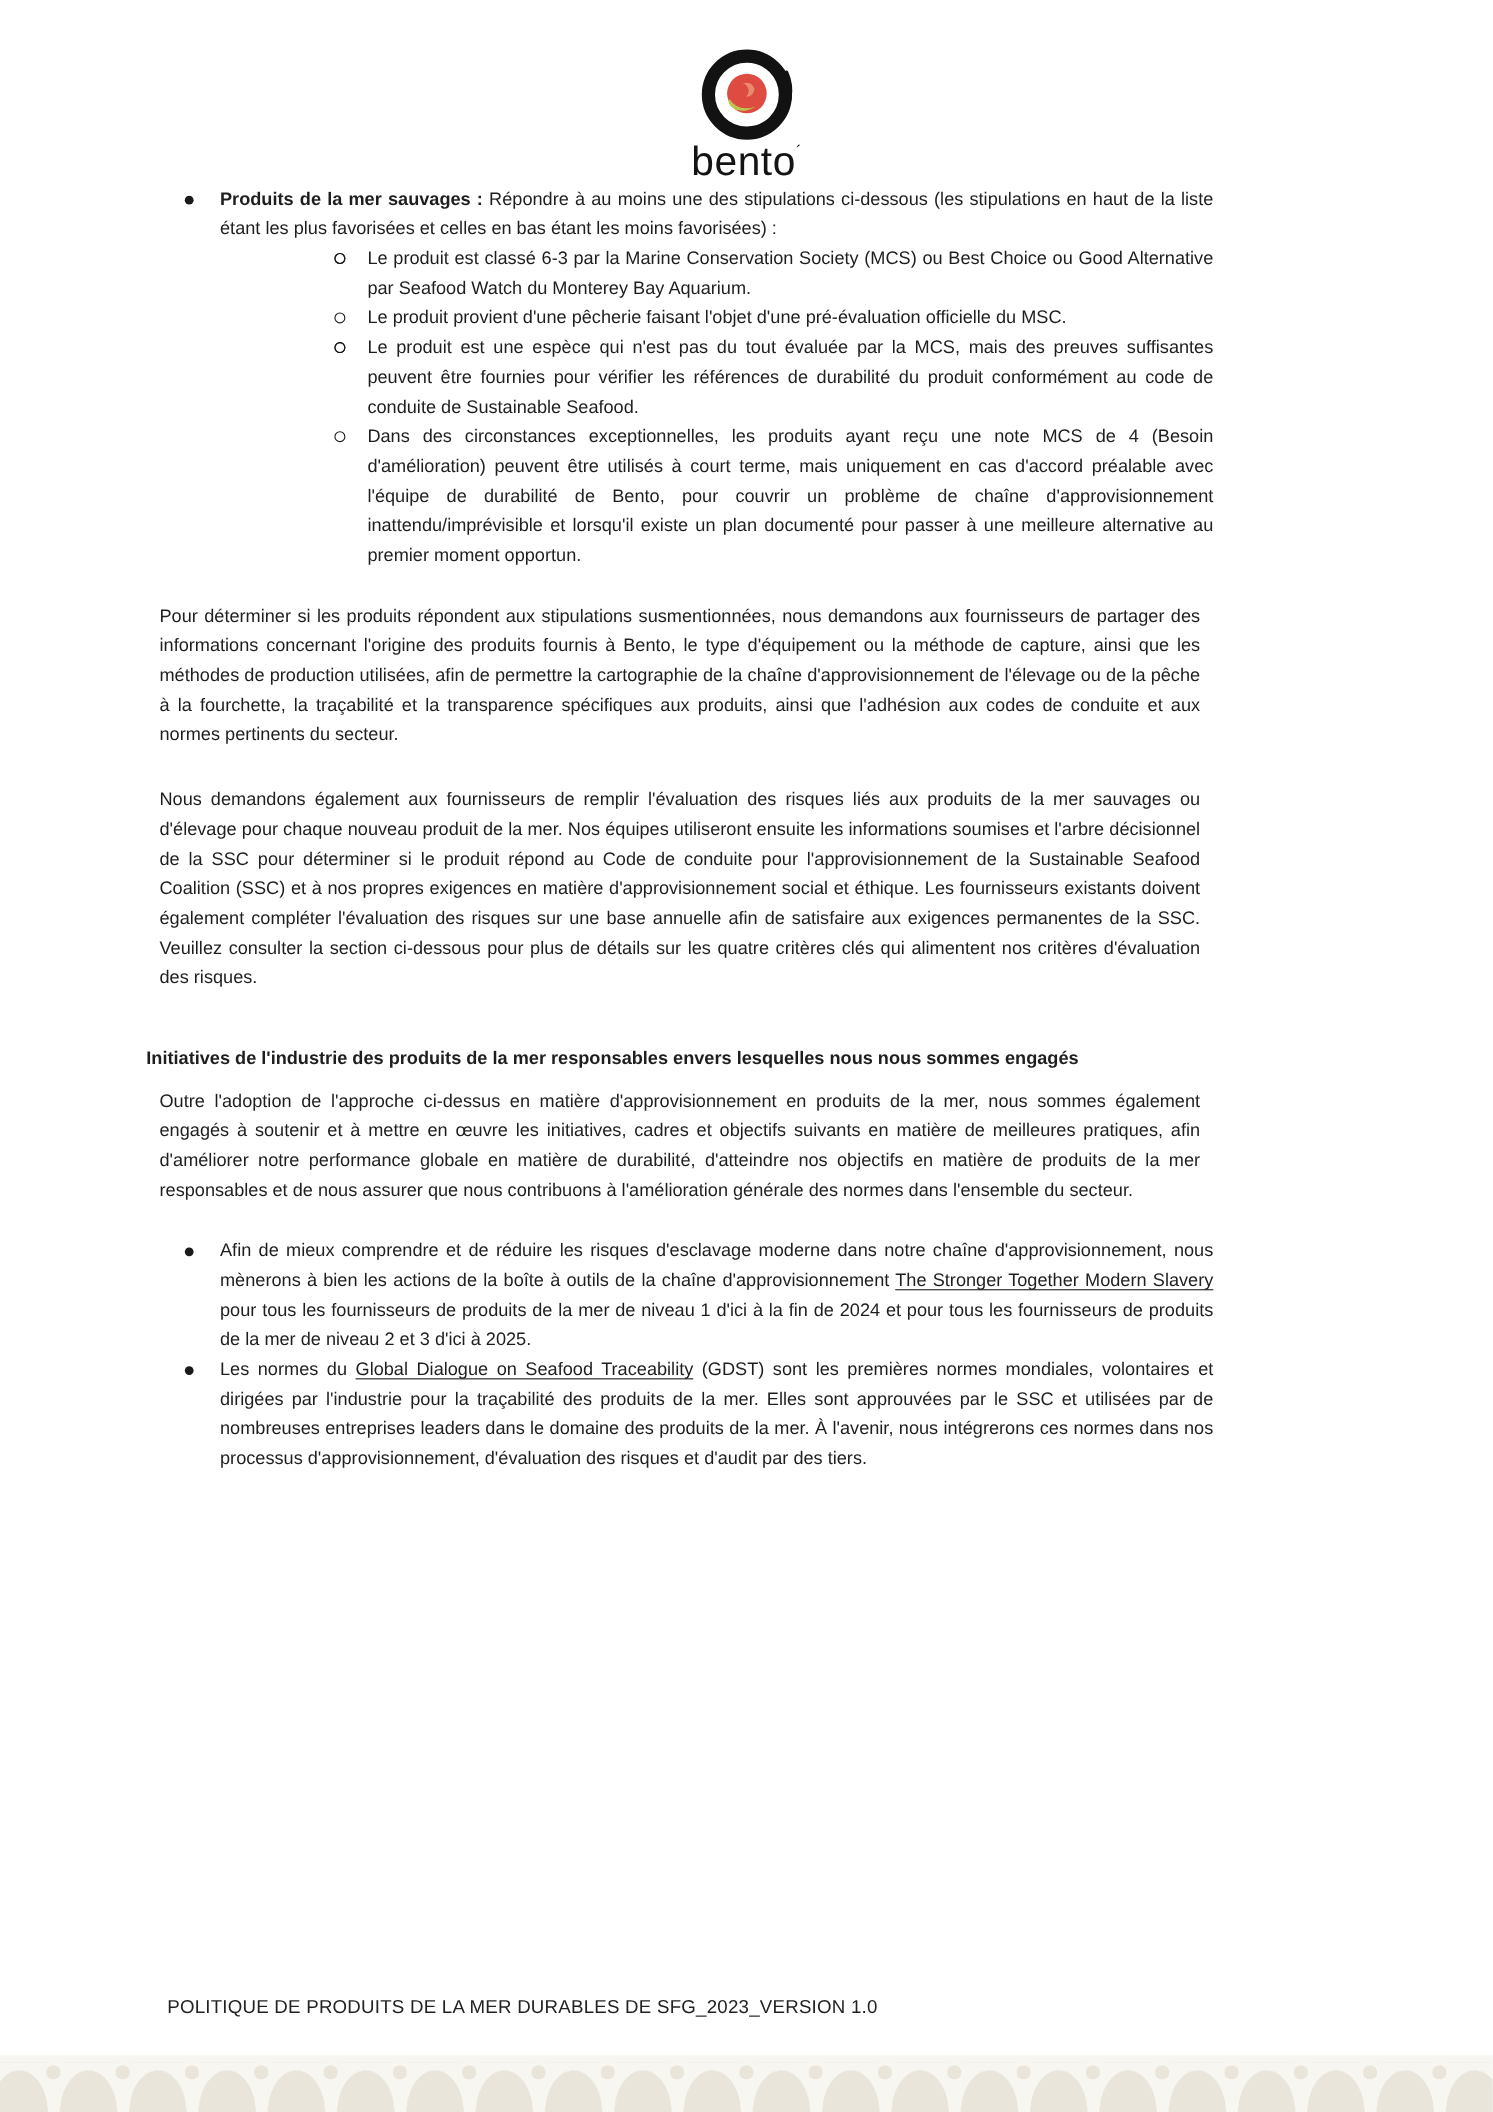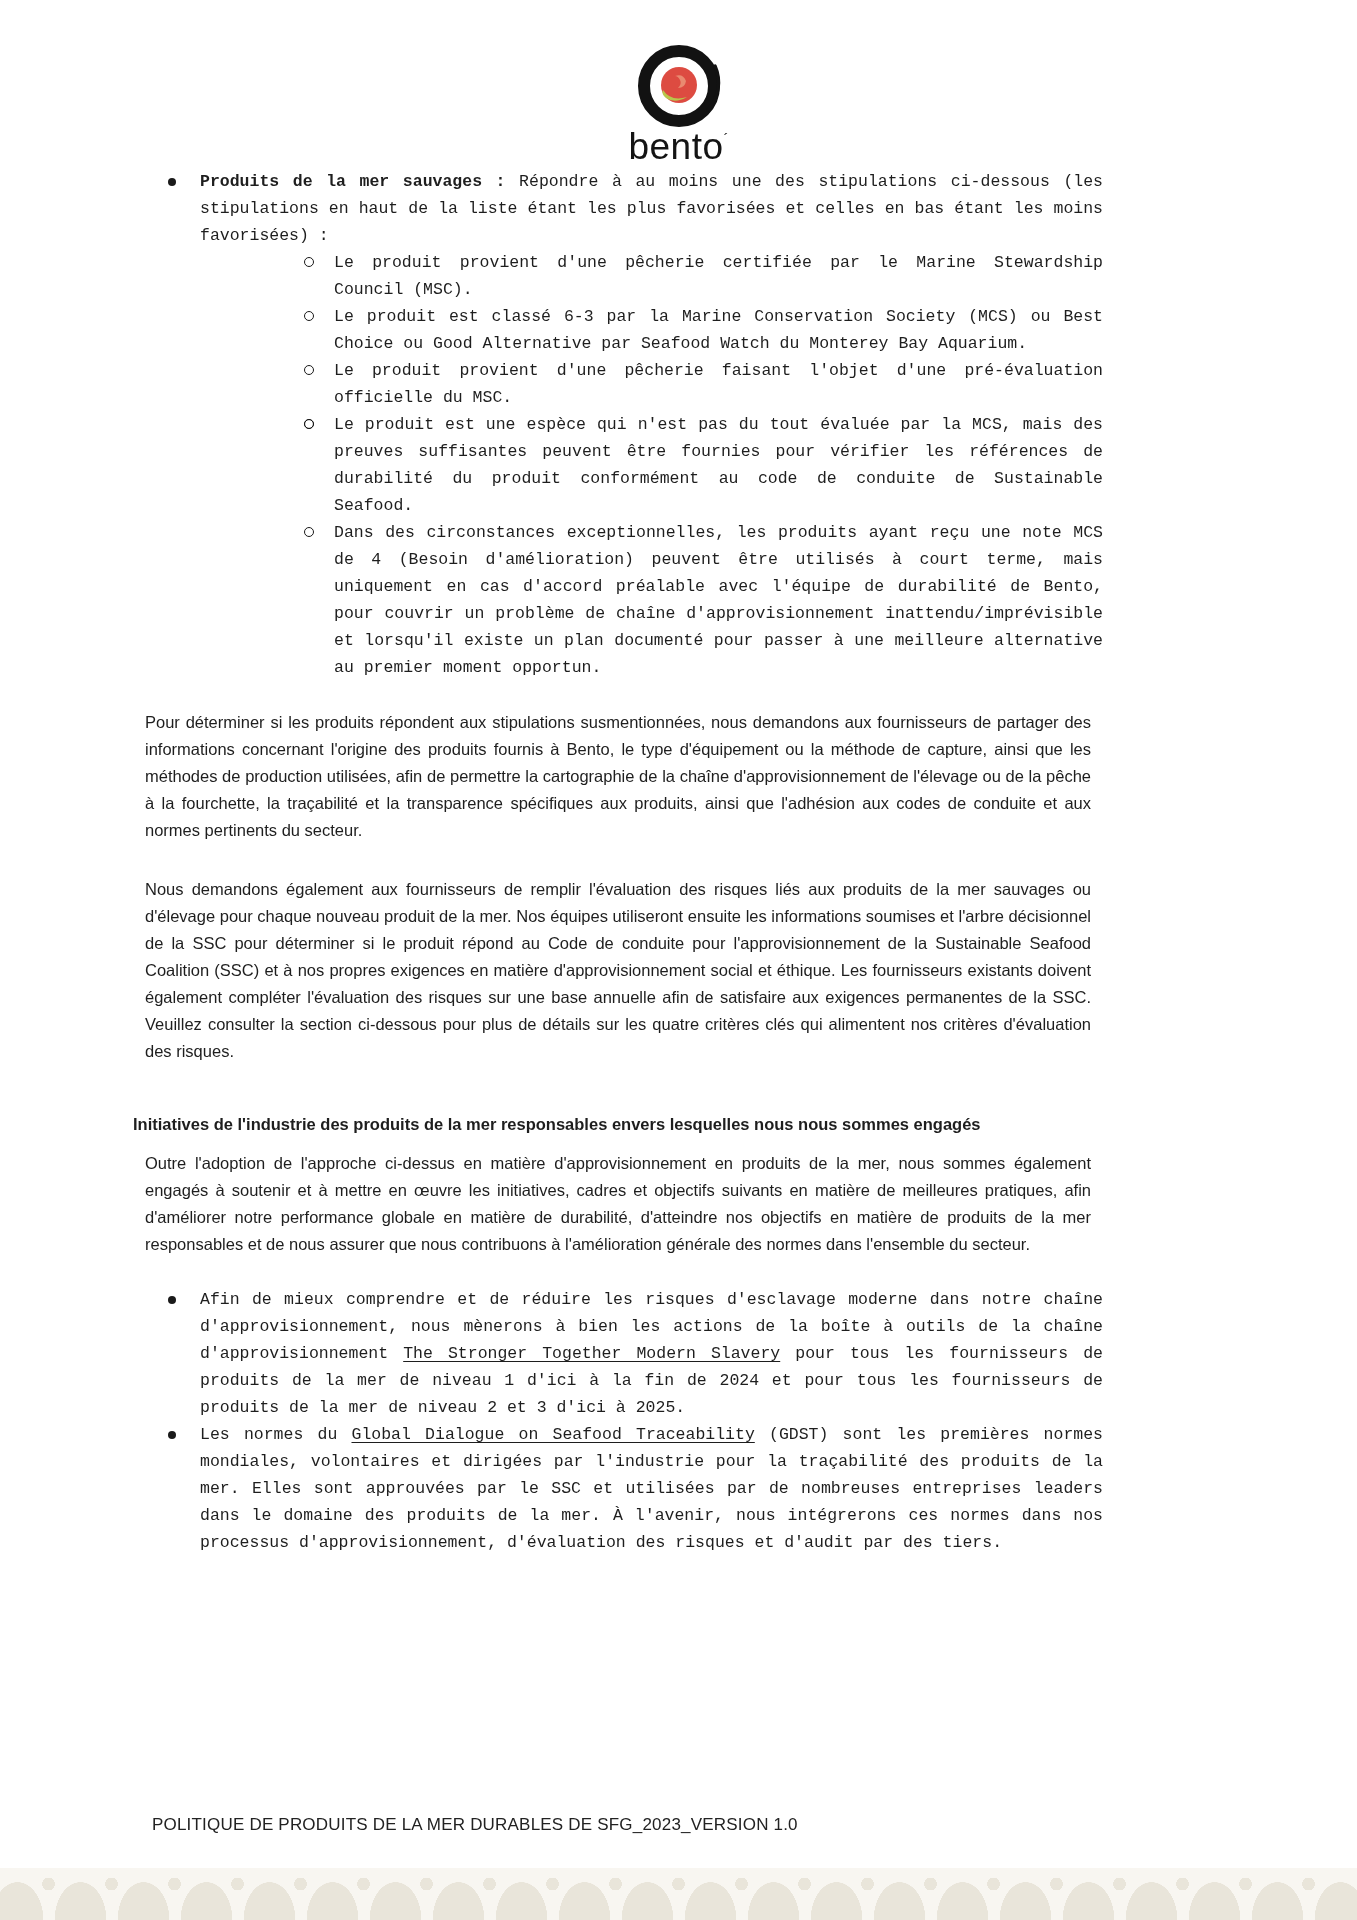--- a/index.html
+++ b/index.html
@@ -10,21 +10,21 @@
   }
   
   .logo{position:absolute;top:40px;left:0;width:100%;display:flex;flex-direction:column;align-items:center;}
   .logo-icon{width:92px;height:92px;display:block;}
   .logo-word{display:flex;align-items:flex-start;margin-top:-4px;}
   .logo-text{font-size:37px;letter-spacing:.5px;color:#141414;line-height:1;}
   .logo-mark{font-size:15px;color:#141414;margin-top:2px;}
   
   .content{position:absolute;top:168px;left:133px;width:970px;font-size:16.5px;line-height:27px;text-align:justify;}
   p{margin:12px;}
-  ul{margin:0;padding:0;list-style:none;font-family:Liberation Mono, monospace;}
+  ul{margin:0;padding:0;list-style:none;}
   .li{position:relative;}
   
   .l1 > .li{padding-left:67px;}
   .l1 > .li > .marker1{
     position:absolute;left:35px;top:10px;width:8px;height:8px;border-radius:50%;background:#1a1a1a;
   }
   
   .l2{margin-top:0;}
   .l2 > .li{padding-left:134px;}
   .l2 > .li > .marker2{
@@ -73,21 +73,20 @@
 
 <div class="content">
 
   <ul class="l1">
     <li class="li">
       <span class="marker1"></span>
       <span class="li-text"><strong>Produits de la mer sauvages :</strong> <span>Répondre à au moins une des stipulations ci-dessous (les stipulations en haut de la liste étant les plus favorisées et celles en bas étant les moins favorisées) :</span></span>
       <ul class="l2">
         <li class="li">
           <span class="marker2"></span>
-          <span>Le produit provient d'une pêcherie certifiée par le Marine Stewardship Council (MSC).</span>
         </li>
         <li class="li">
           <span class="marker2"></span>
           <span>Le produit est classé 6-3 par la Marine Conservation Society (MCS) ou Best Choice ou Good Alternative par Seafood Watch du Monterey Bay Aquarium.</span>
         </li>
         <li class="li">
           <span class="marker2"></span>
           <span>Le produit provient d'une pêcherie faisant l'objet d'une pré-évaluation officielle du MSC.</span>
         </li>
         <li class="li">

